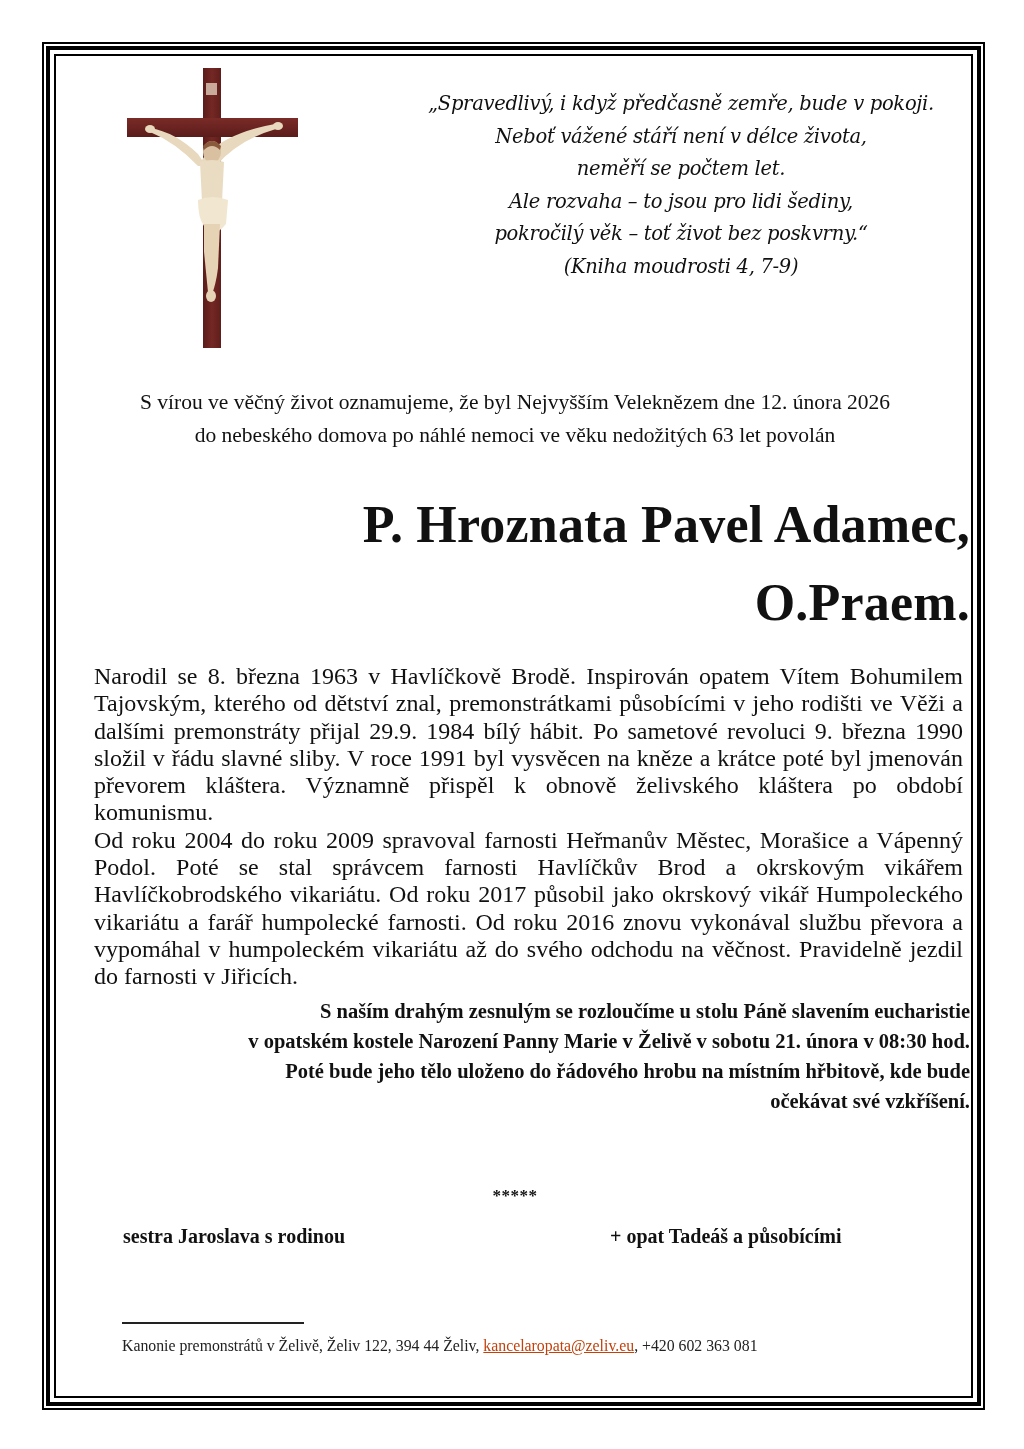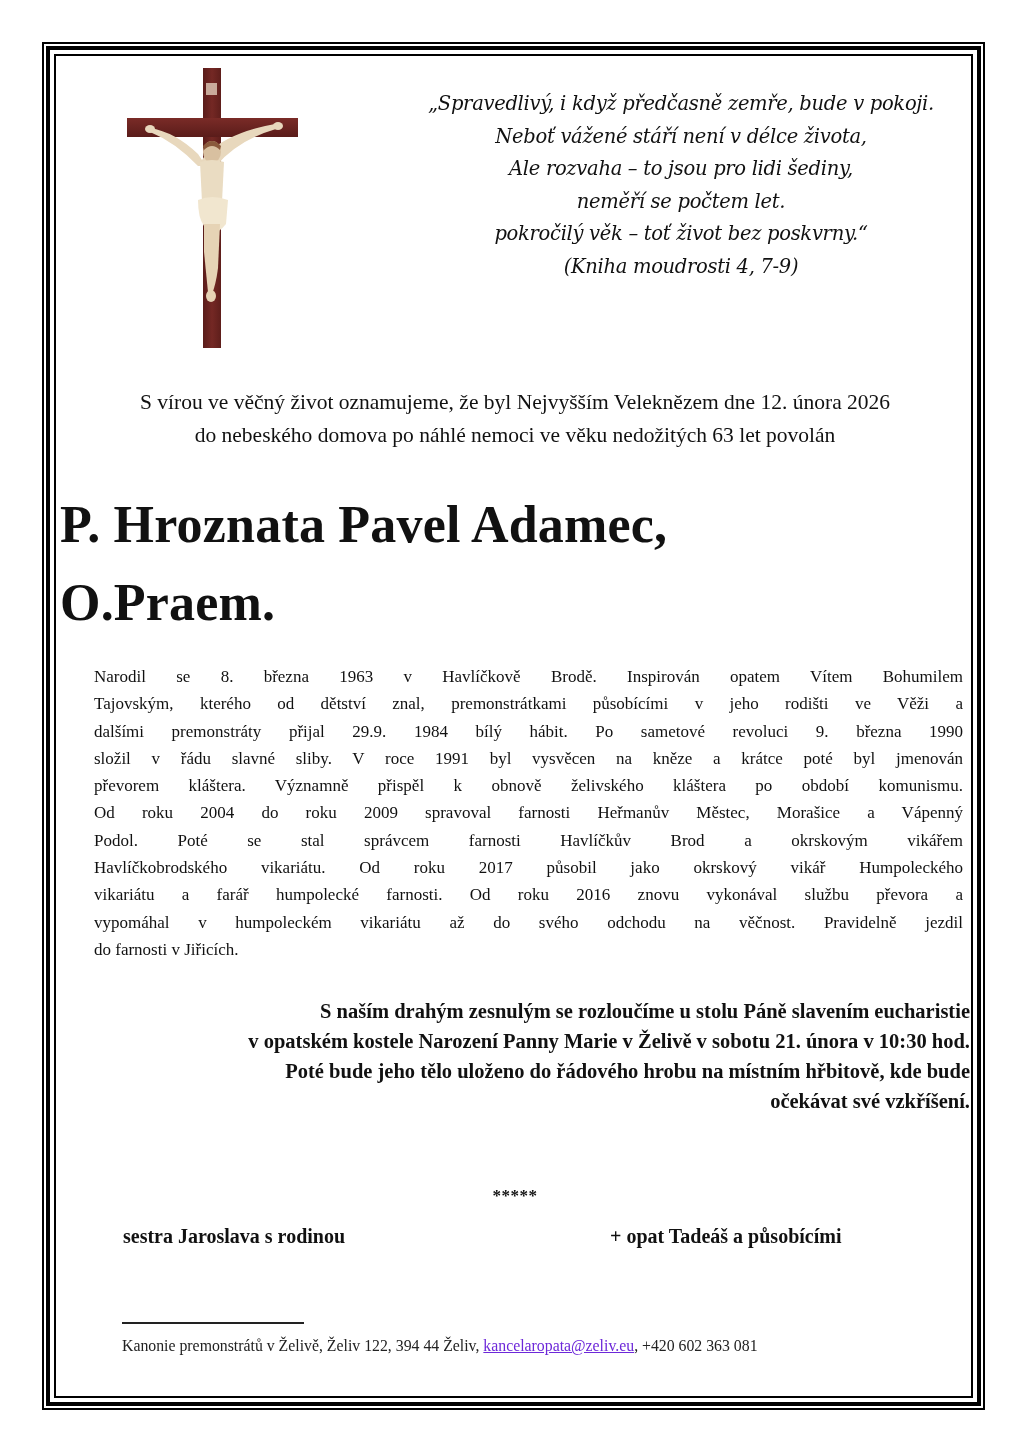--- a/index.html
+++ b/index.html
@@ -69,34 +69,34 @@
       font-size: 21.5px;
       line-height: 33px;
     }
     .announce .al { display: block; white-space: nowrap; }
 
     
     .name {
       position: absolute;
       left: 60px; width: 910px;
       top: 486px;
-      text-align: left;
+      text-align: right;
       font-weight: bold;
       font-size: 52px;
       line-height: 78px;
       letter-spacing: 0.2px;
     }
     .name .nl { display: block; white-space: nowrap; }
 
     
     .bio {
       position: absolute;
       left: 94px; width: 869px;
       top: 663px;
-      font-size: 17px;
+      font-size: 24px;
       line-height: 27.3px;
       text-align: justify;
     }
     .bio .bl {
       display: block;
       text-align: justify;
       text-align-last: justify;
       white-space: nowrap;
       overflow: visible;
     }
@@ -145,21 +145,21 @@
     }
     .footer {
       position: absolute;
       left: 122px; top: 1335px;
       font-size: 15.8px;
       line-height: 22px;
       white-space: nowrap;
       color: #222;
     }
     .footer a {
-      color: #6d28d9;
+      color: #c2410c;
       text-decoration: underline;
     }
   </style>
 </head>
 <body>
 
 <div class="border-outer"></div>
 <div class="border-mid"></div>
 <div class="border-inner"></div>
 
@@ -197,22 +197,22 @@
 
     <path d="M84 162 L100 162 L98 206 Q96 222 92 232 L88 230 Q86 210 84 190 Z" fill="#e6d3b5"></path>
 
     <ellipse cx="91" cy="234" rx="5" ry="6" fill="#e6d3b5"></ellipse>
   </svg>
 </div>
 
 <div class="quote">
   <span class="ql">„Spravedlivý, i když předčasně zemře, bude v pokoji.</span>
   <span class="ql">Neboť vážené stáří není v délce života,</span>
+  <span class="ql">neměří se počtem let.</span>
   <span class="ql">Ale rozvaha – to jsou pro lidi šediny,</span>
-  <span class="ql">neměří se počtem let.</span>
   <span class="ql">pokročilý věk – toť život bez poskvrny.“</span>
   <span class="ql">(Kniha moudrosti 4, 7-9)</span>
 </div>
 
 <div class="announce">
   <span class="al">S vírou ve věčný život oznamujeme, že byl Nejvyšším Veleknězem dne 12. února 2026</span>
   <span class="al">do nebeského domova po náhlé nemoci ve věku nedožitých 63 let povolán</span>
 </div>
 
 <div class="name">
@@ -229,21 +229,21 @@
   <span class="bl" style="white-space: normal;">Od roku 2004 do roku 2009 spravoval farnosti Heřmanův Městec, Morašice a Vápenný</span>
   <span class="bl" style="white-space: normal;">Podol. Poté se stal správcem farnosti Havlíčkův Brod a okrskovým vikářem</span>
   <span class="bl" style="white-space: normal;">Havlíčkobrodského vikariátu. Od roku 2017 působil jako okrskový vikář Humpoleckého</span>
   <span class="bl" style="white-space: normal;">vikariátu a farář humpolecké farnosti. Od roku 2016 znovu vykonával službu převora a</span>
   <span class="bl" style="white-space: normal;">vypomáhal v humpoleckém vikariátu až do svého odchodu na věčnost. Pravidelně jezdil</span>
   <span class="bl bl-last" style="white-space: normal;">do farnosti v Jiřicích.</span>
 </div>
 
 <div class="funeral">
   <span class="fl">S naším drahým zesnulým se rozloučíme u stolu Páně slavením eucharistie</span>
-  <span class="fl">v opatském kostele Narození Panny Marie v Želivě v sobotu 21. února v 10:30 hod.</span>
+  <span class="fl">v opatském kostele Narození Panny Marie v Želivě v sobotu 21. února v 08:30 hod.</span>
   <span class="fl">Poté bude jeho tělo uloženo do řádového hrobu na místním hřbitově, kde bude</span>
   <span class="fl">očekávat své vzkříšení.</span>
 </div>
 
 <div class="stars">*****</div>
 
 <div class="signature sig-left">sestra Jaroslava s rodinou</div>
 <div class="signature sig-right">+ opat Tadeáš a působícími</div>
 
 <div class="footnote-rule"></div>

